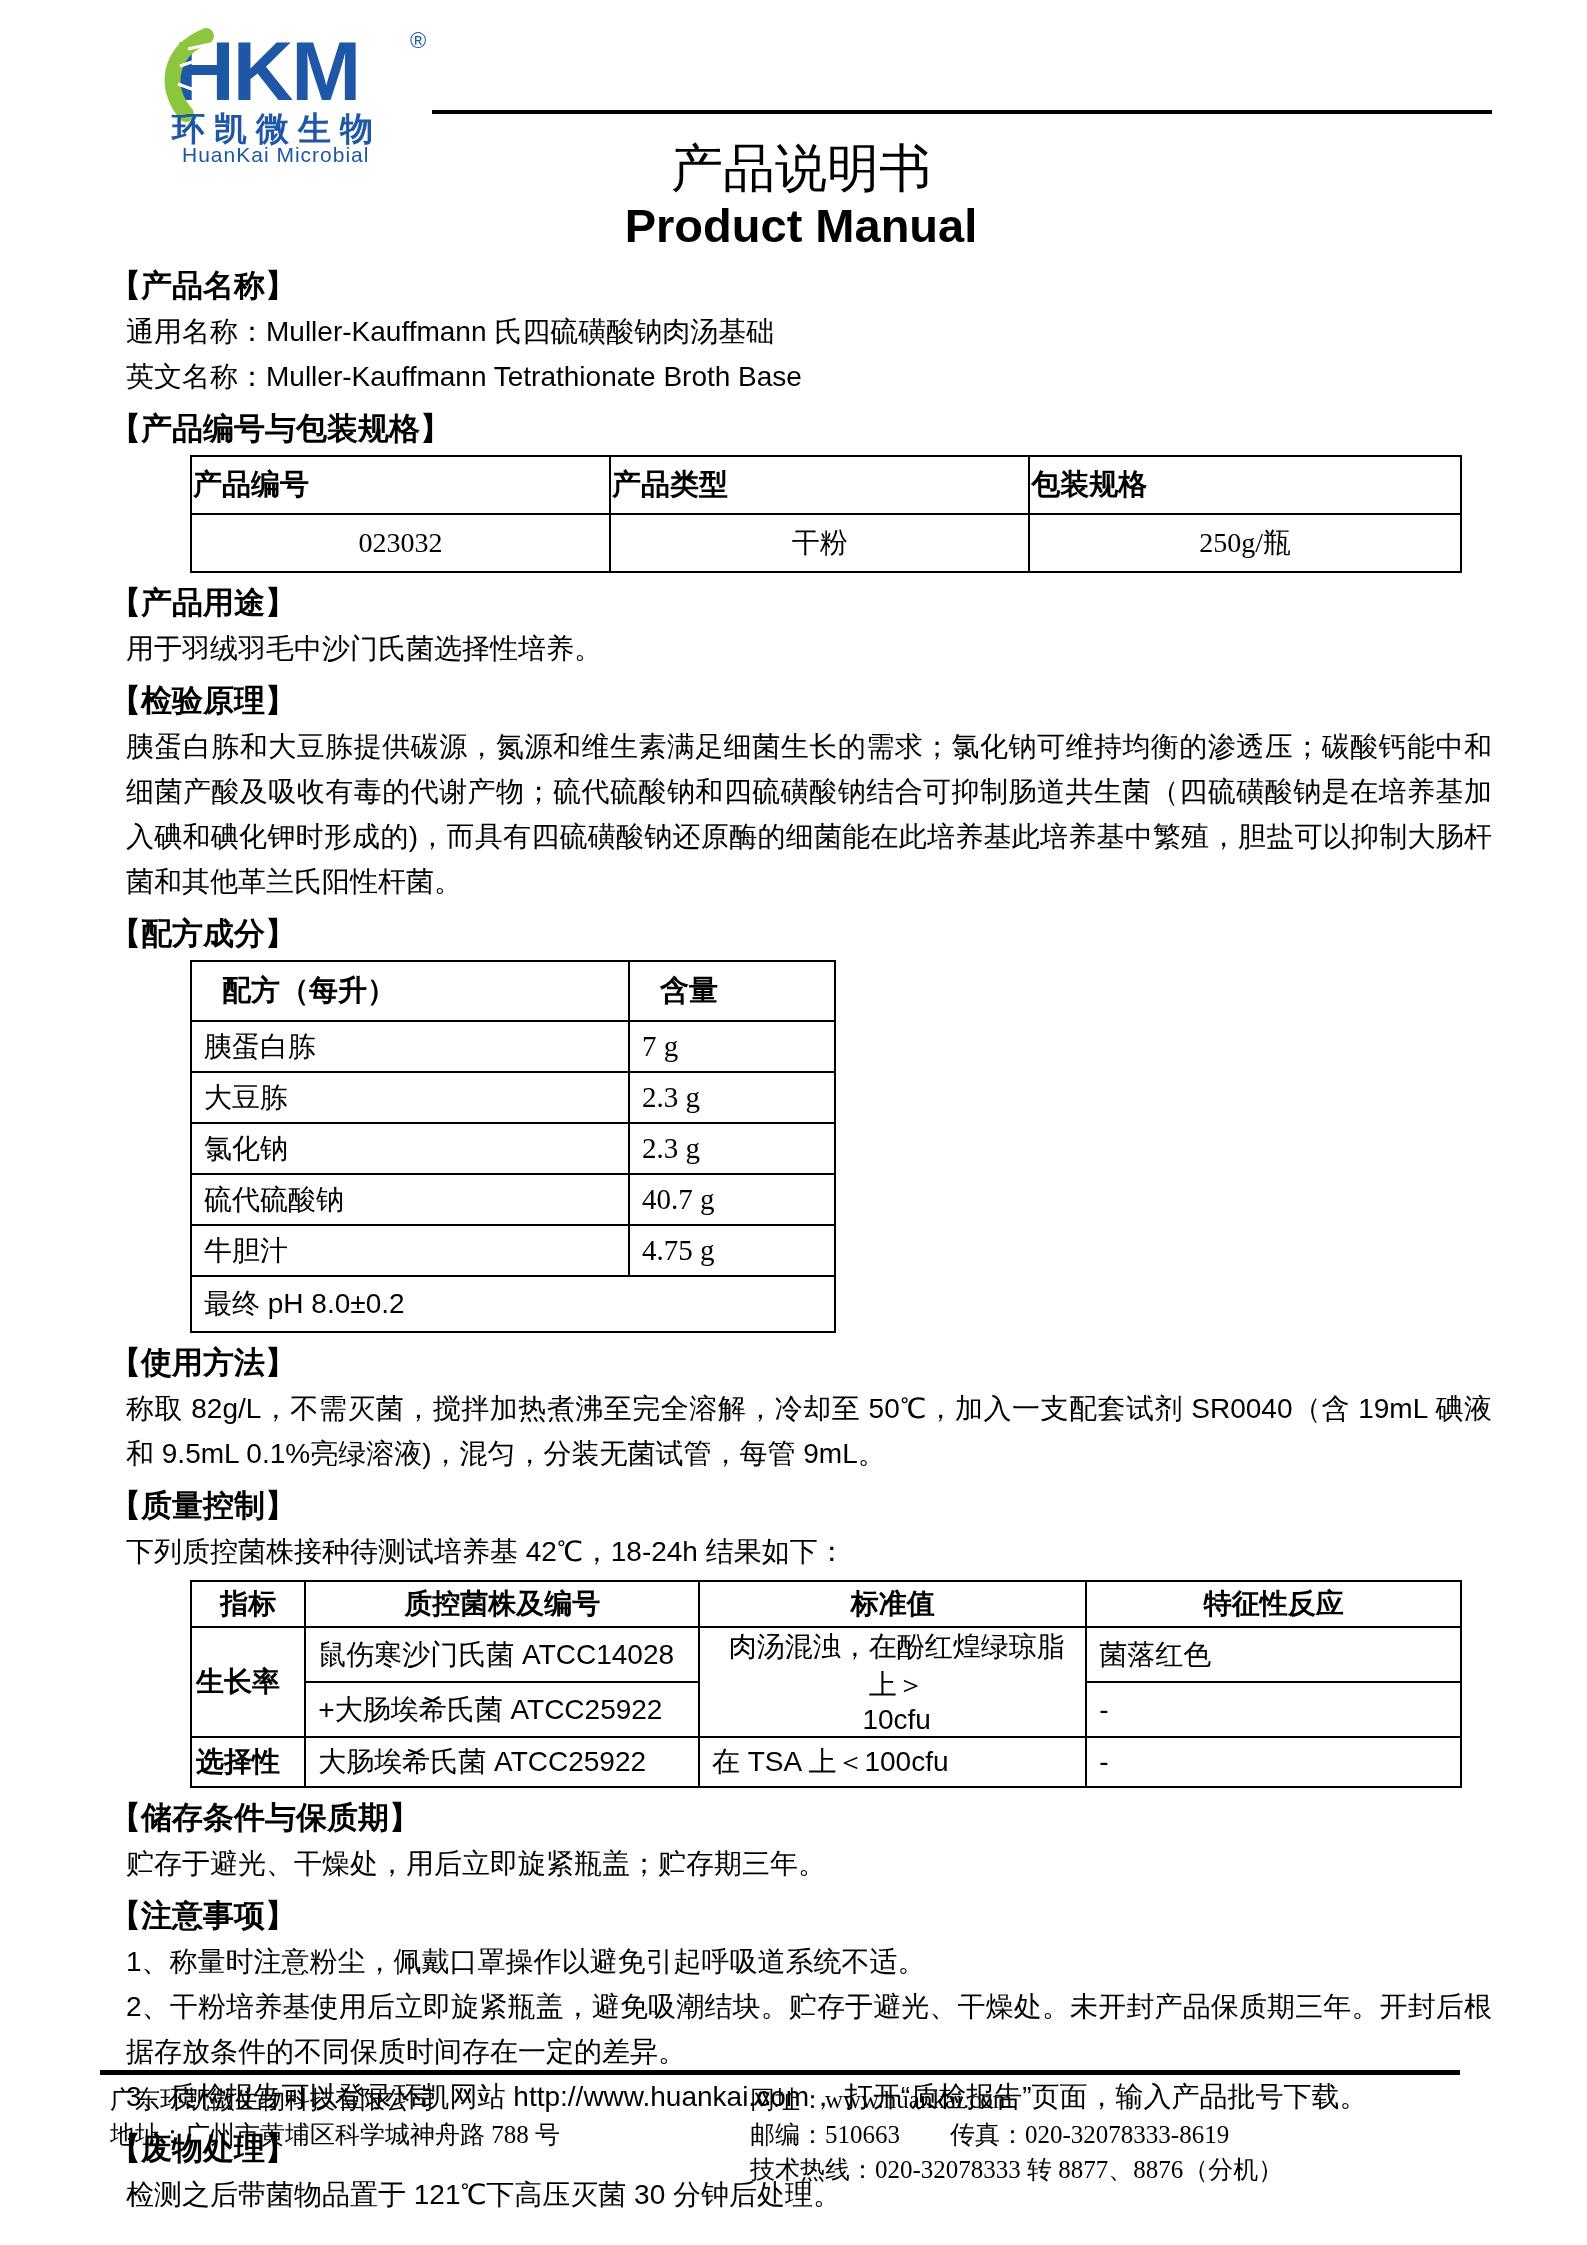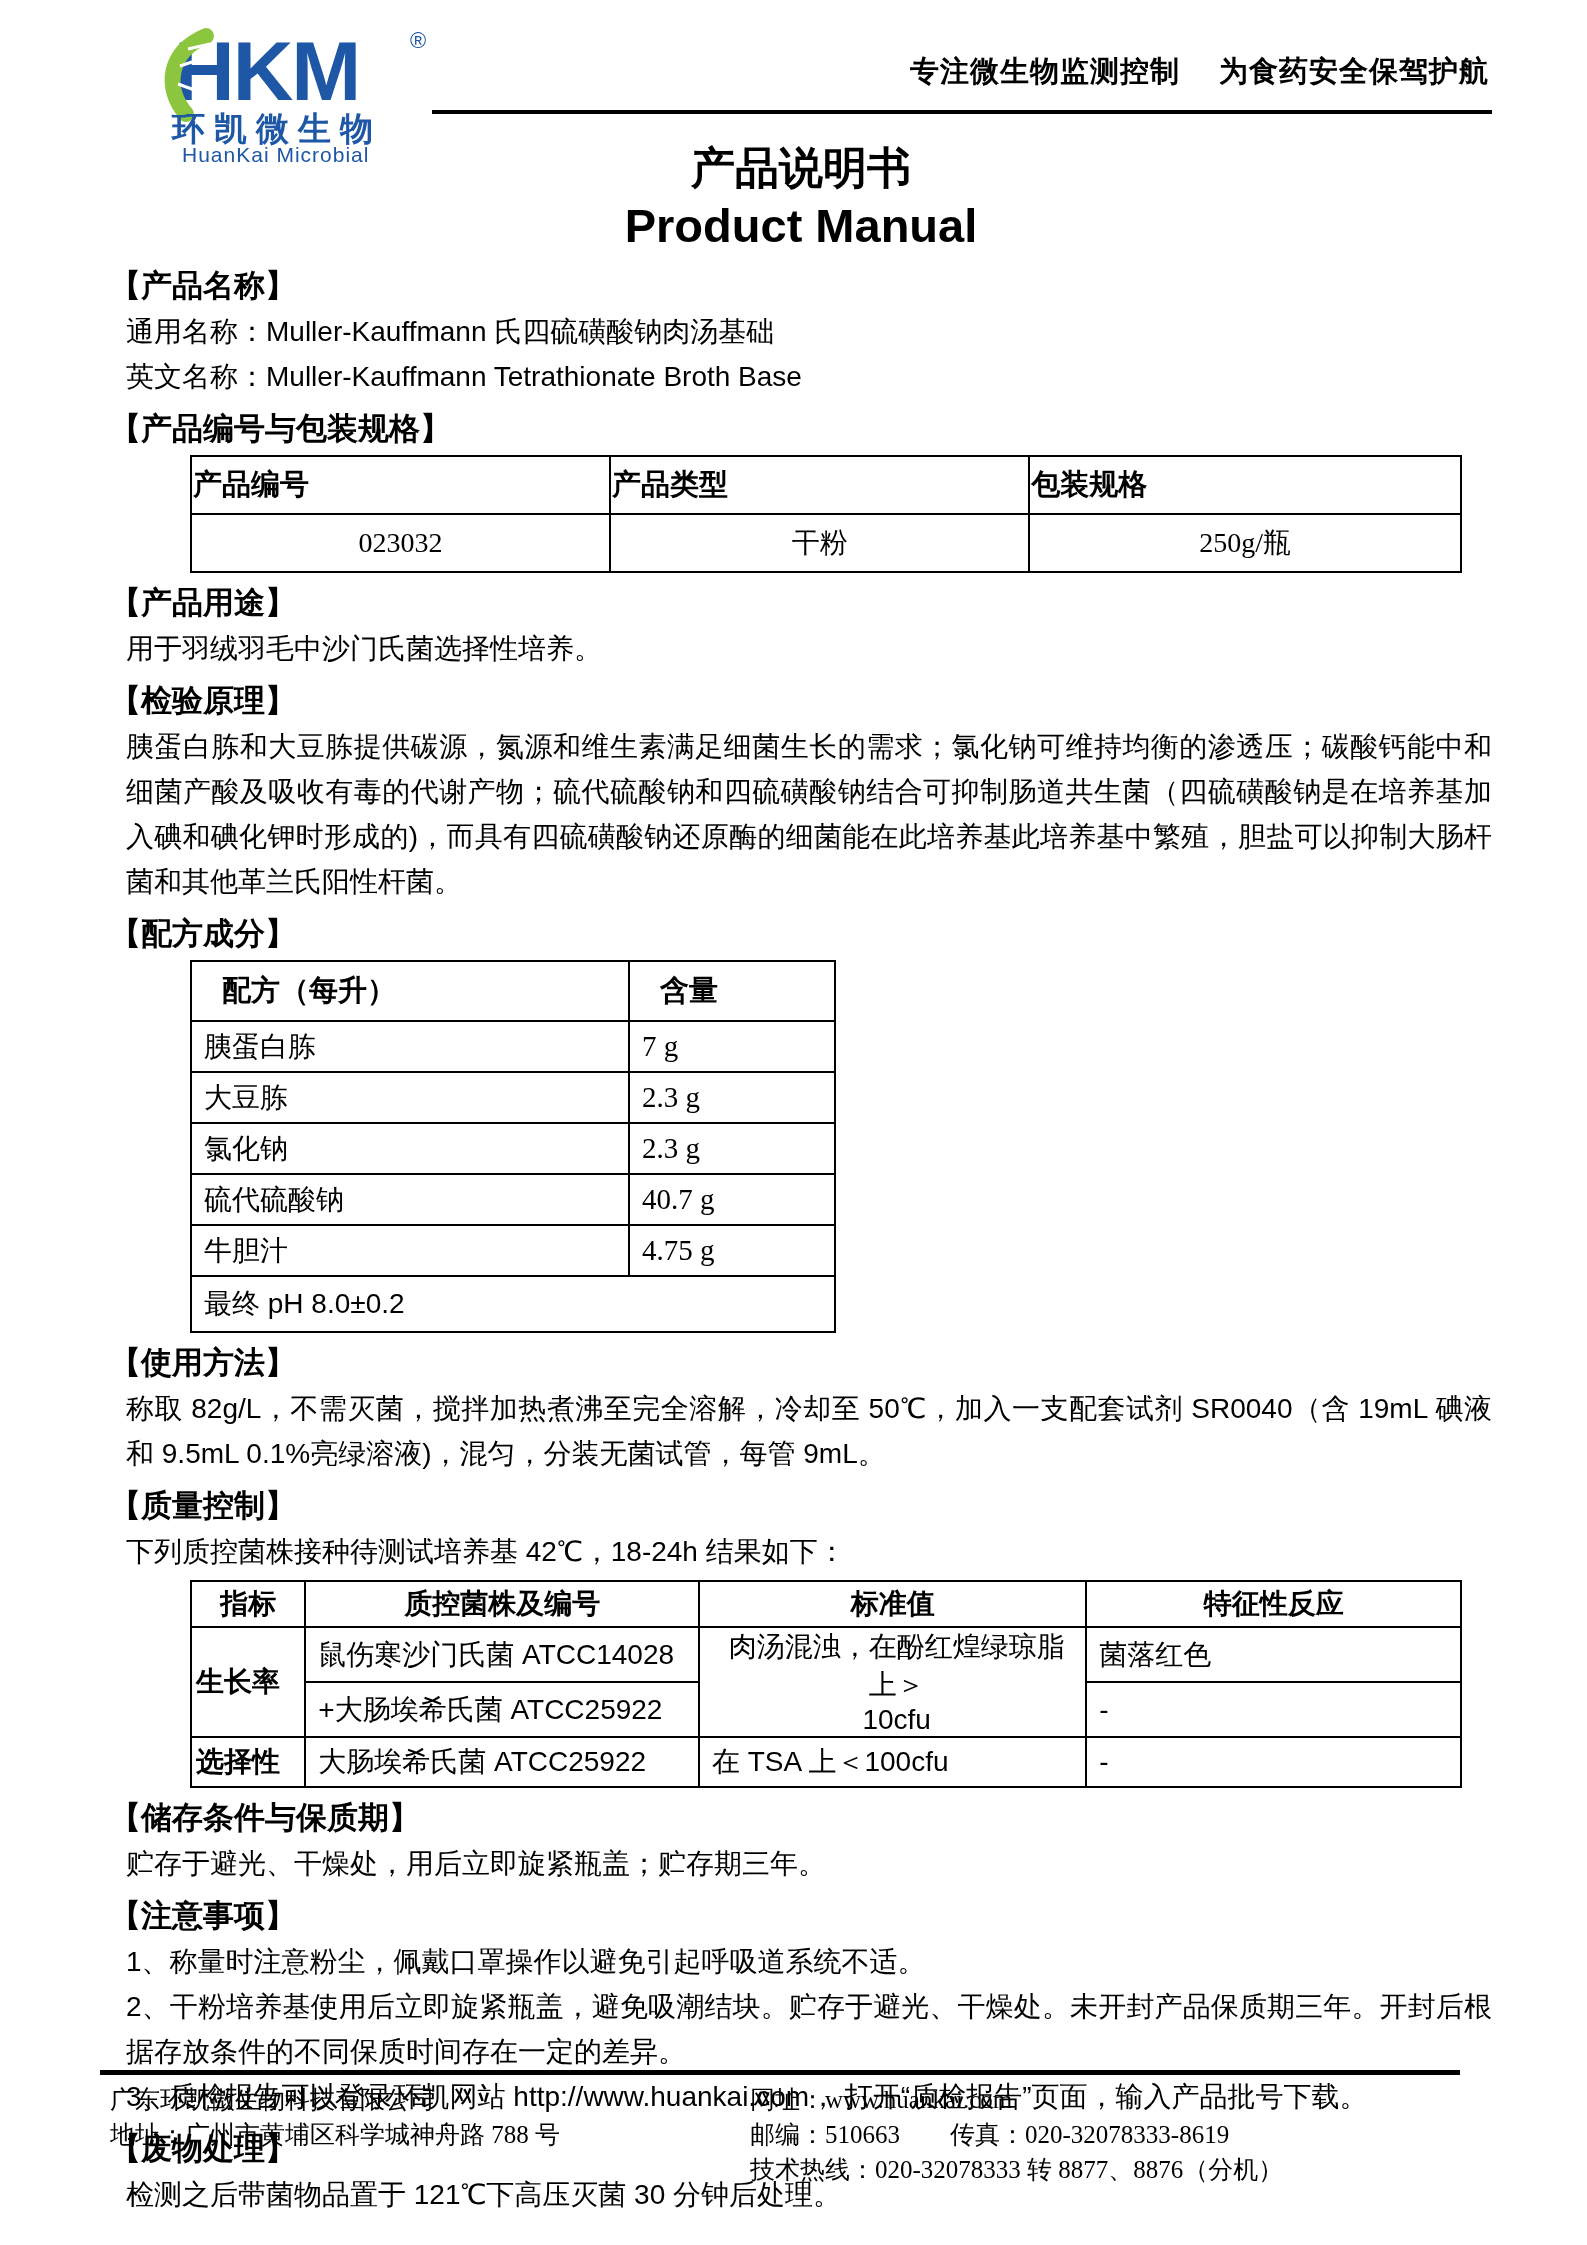--- a/index.html
+++ b/index.html
@@ -18,21 +18,21 @@
     position:absolute; right:98px; top:52px;
     font-size:29px; font-weight:bold; letter-spacing:1px;
     white-space:pre;
   }
   .header-rule {
     position:absolute; left:432px; right:95px; top:110px;
     height:4px; background:#000;
   }
   
   .title-block { text-align:center; margin:8px 95px 2px 110px; }
-  .title-cn { font-size:44px; font-weight:bold; line-height:56px; }
+  .title-cn { font-size:52px; font-weight:normal; line-height:56px; }
   .title-en { font-size:47px; font-weight:bold; line-height:60px; }
   
   .content { margin:0 95px 0 110px; }
   h2.sec {
     font-size:31px; font-weight:bold; line-height:40px;
     margin:10px 0 3px 0;
   }
   p.body {
     font-size:28px; line-height:45px; margin:0; padding-left:16px;
     text-align:justify;
@@ -77,21 +77,20 @@
       <text x="26" y="78" font-size="84" font-weight="bold" letter-spacing="-2" fill="#1d57a5" font-family="'Liberation Sans',sans-serif">HKM</text>
       <text x="262" y="26" font-size="22" fill="#1d57a5">®</text>
       <g>
         <path d="M38,92 C 16,66 20,30 58,14" stroke="#8cc63f" stroke-width="16" fill="none" stroke-linecap="round"></path>
         <path d="M30,62 L52,70 M32,44 L56,36 M40,27 L62,22" stroke="#ffffff" stroke-width="3" fill="none"></path>
       </g>
       <text x="24" y="118" font-size="33" font-weight="bold" letter-spacing="9" fill="#1d57a5" font-family="'Liberation Sans',sans-serif">环凯微生物</text>
       <text x="34" y="140" font-size="21" fill="#1d57a5" letter-spacing="1" font-family="'Liberation Sans',sans-serif">HuanKai Microbial</text>
     </svg>
   </div>
-  <div class="tagline">专注微生物监测控制　 为食药安全保驾护航</div>
   <div class="header-rule"></div>
 </div>
 
 <div class="title-block">
   <div class="title-cn">产品说明书</div>
   <div class="title-en">Product Manual</div>
 </div>
 
 <div class="content">
 

